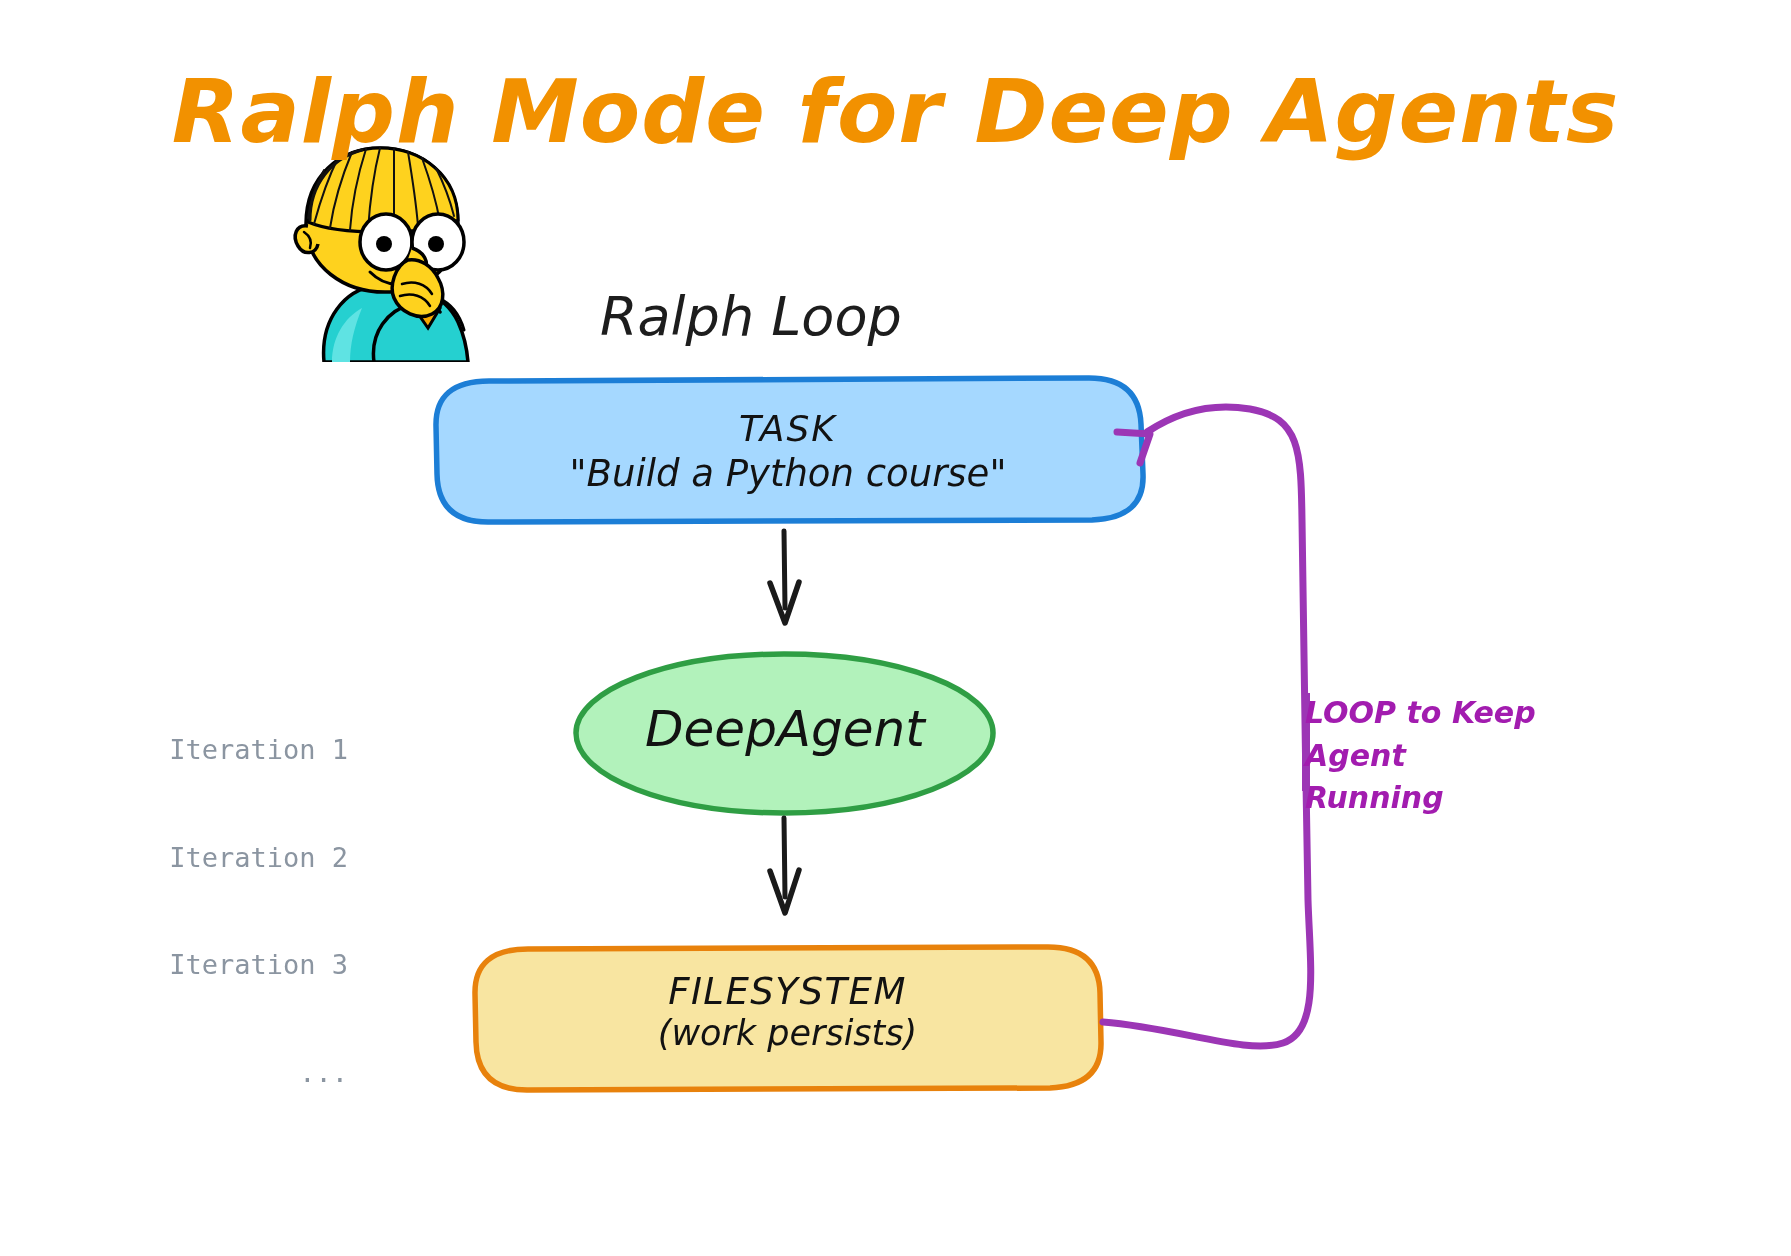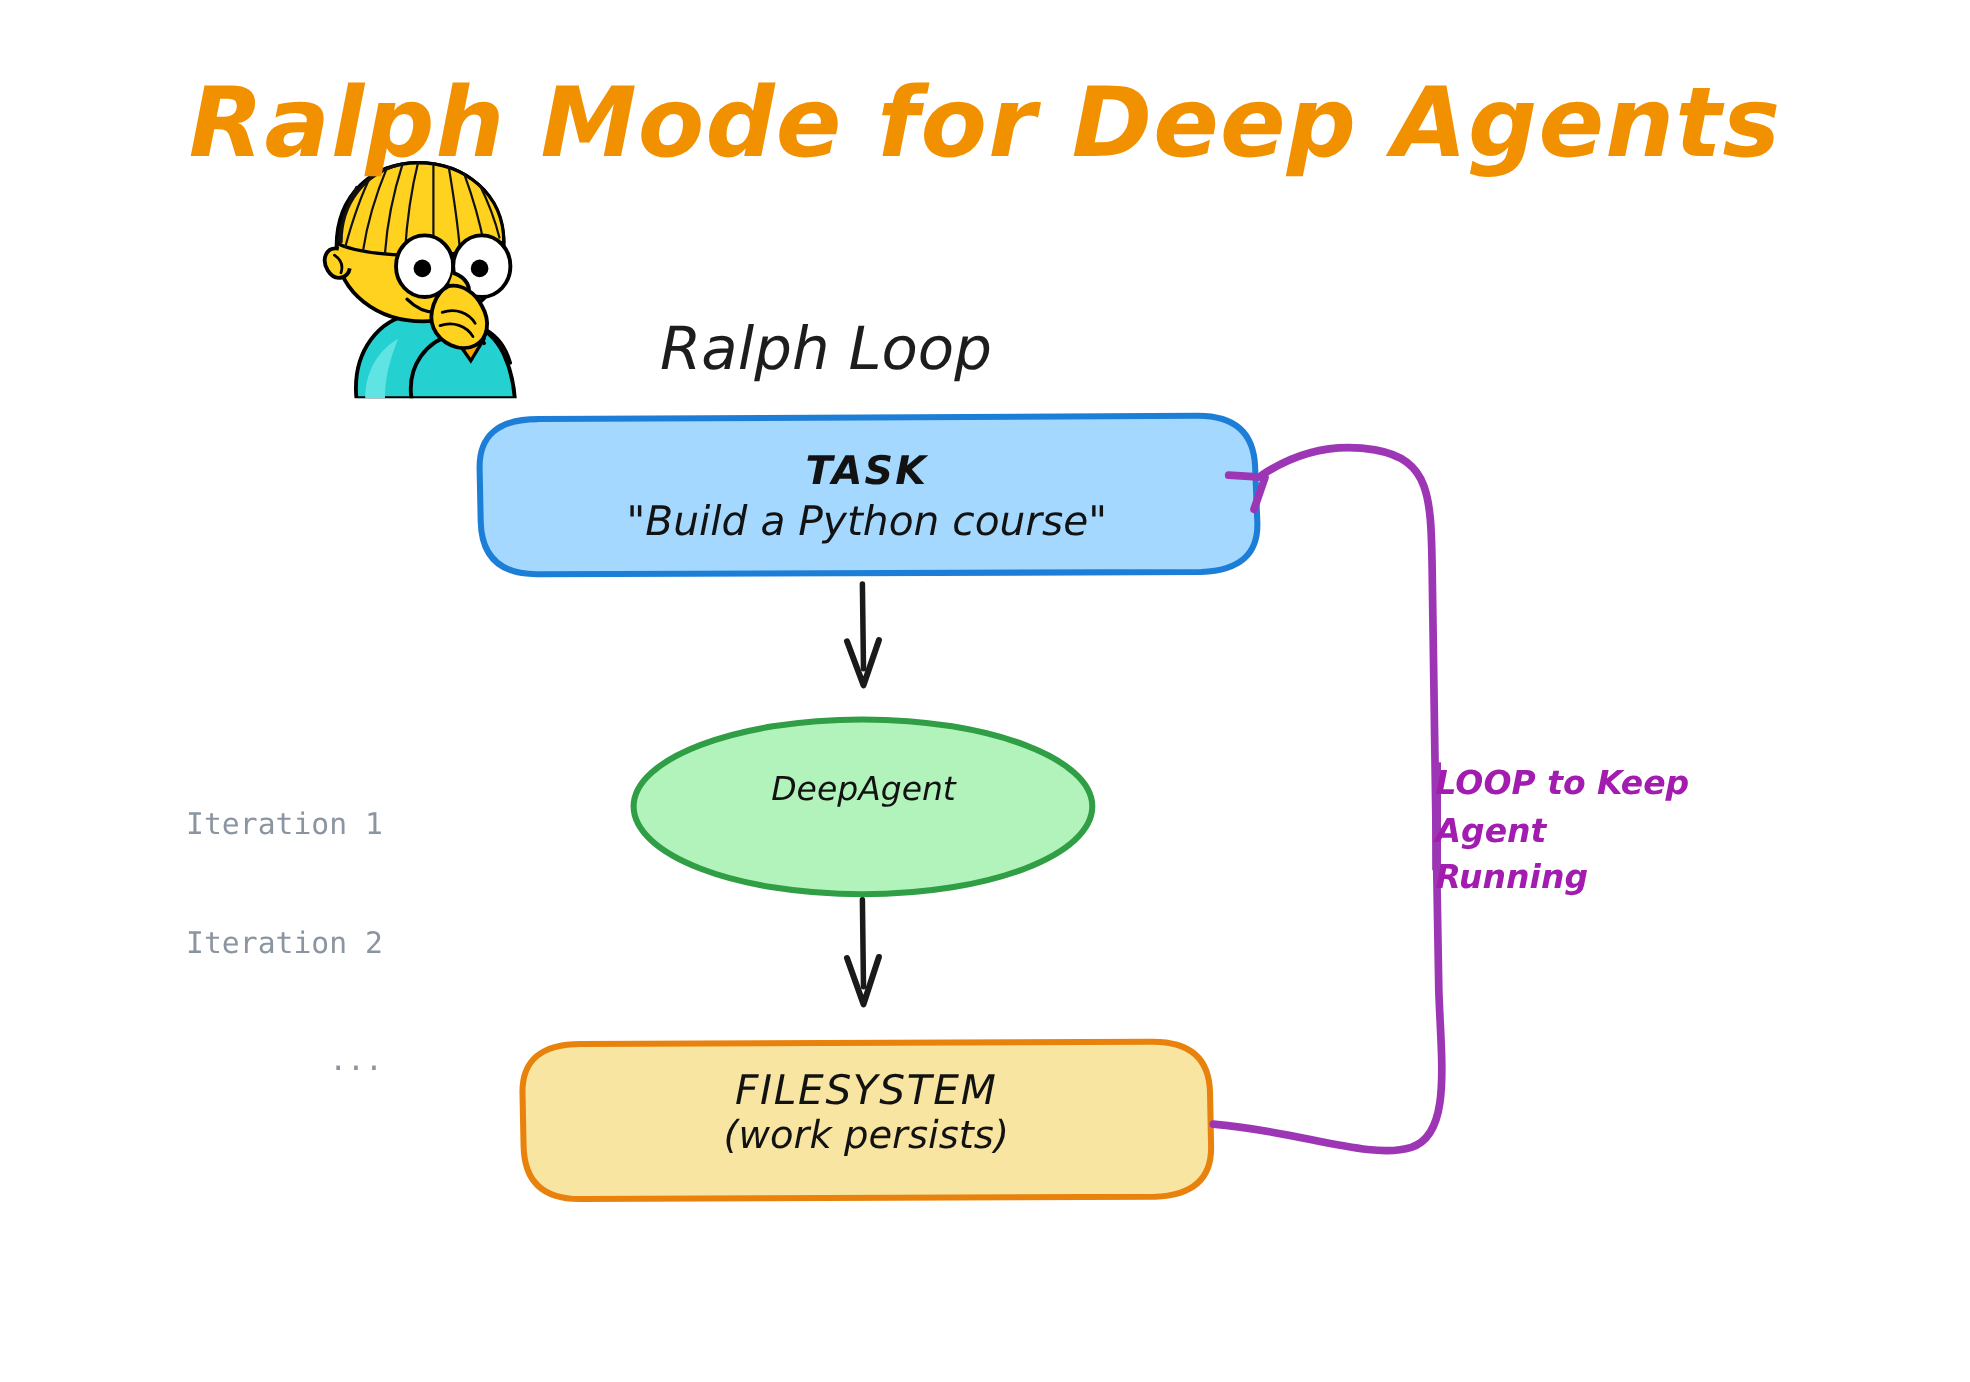--- a/index.html
+++ b/index.html
@@ -60,30 +60,30 @@
     position: absolute;
     text-align: center;
     font-family: "DejaVu Sans", sans-serif;
     font-style: italic;
     color: #121212;
     pointer-events: none;
   }
 
   .task-line1 {
     left: 438px; top: 408px; width: 700px;
-    font-size: 36px; letter-spacing: 2px; font-weight: 700;
+    font-size: 36px; letter-spacing: 2px; font-weight: 400;
   }
   .task-line2 {
     left: 438px; top: 452px; width: 700px;
     font-size: 37px; font-weight: 400;
   }
 
   .agent-label {
     left: 580px; top: 700px; width: 410px;
-    font-size: 30px; font-weight: 400;
+    font-size: 50px; font-weight: 400;
   }
 
   .fs-line1 {
     left: 475px; top: 970px; width: 625px;
     font-size: 37px; letter-spacing: 1.5px;
   }
   .fs-line2 {
     left: 475px; top: 1013px; width: 625px;
     font-size: 35px;
   }
@@ -255,15 +255,16 @@
 <div class="node-text fs-line2">(work persists)</div>
 
 <div class="loop-label">
   <div>LOOP to Keep</div>
   <div>Agent Running</div>
 </div>
 
 <div class="console">
   <div>Iteration 1</div>
   <div>Iteration 2</div>
+  <div>Iteration 3</div>
   <div>...</div>
   
 </div>
 
 </body></html>

